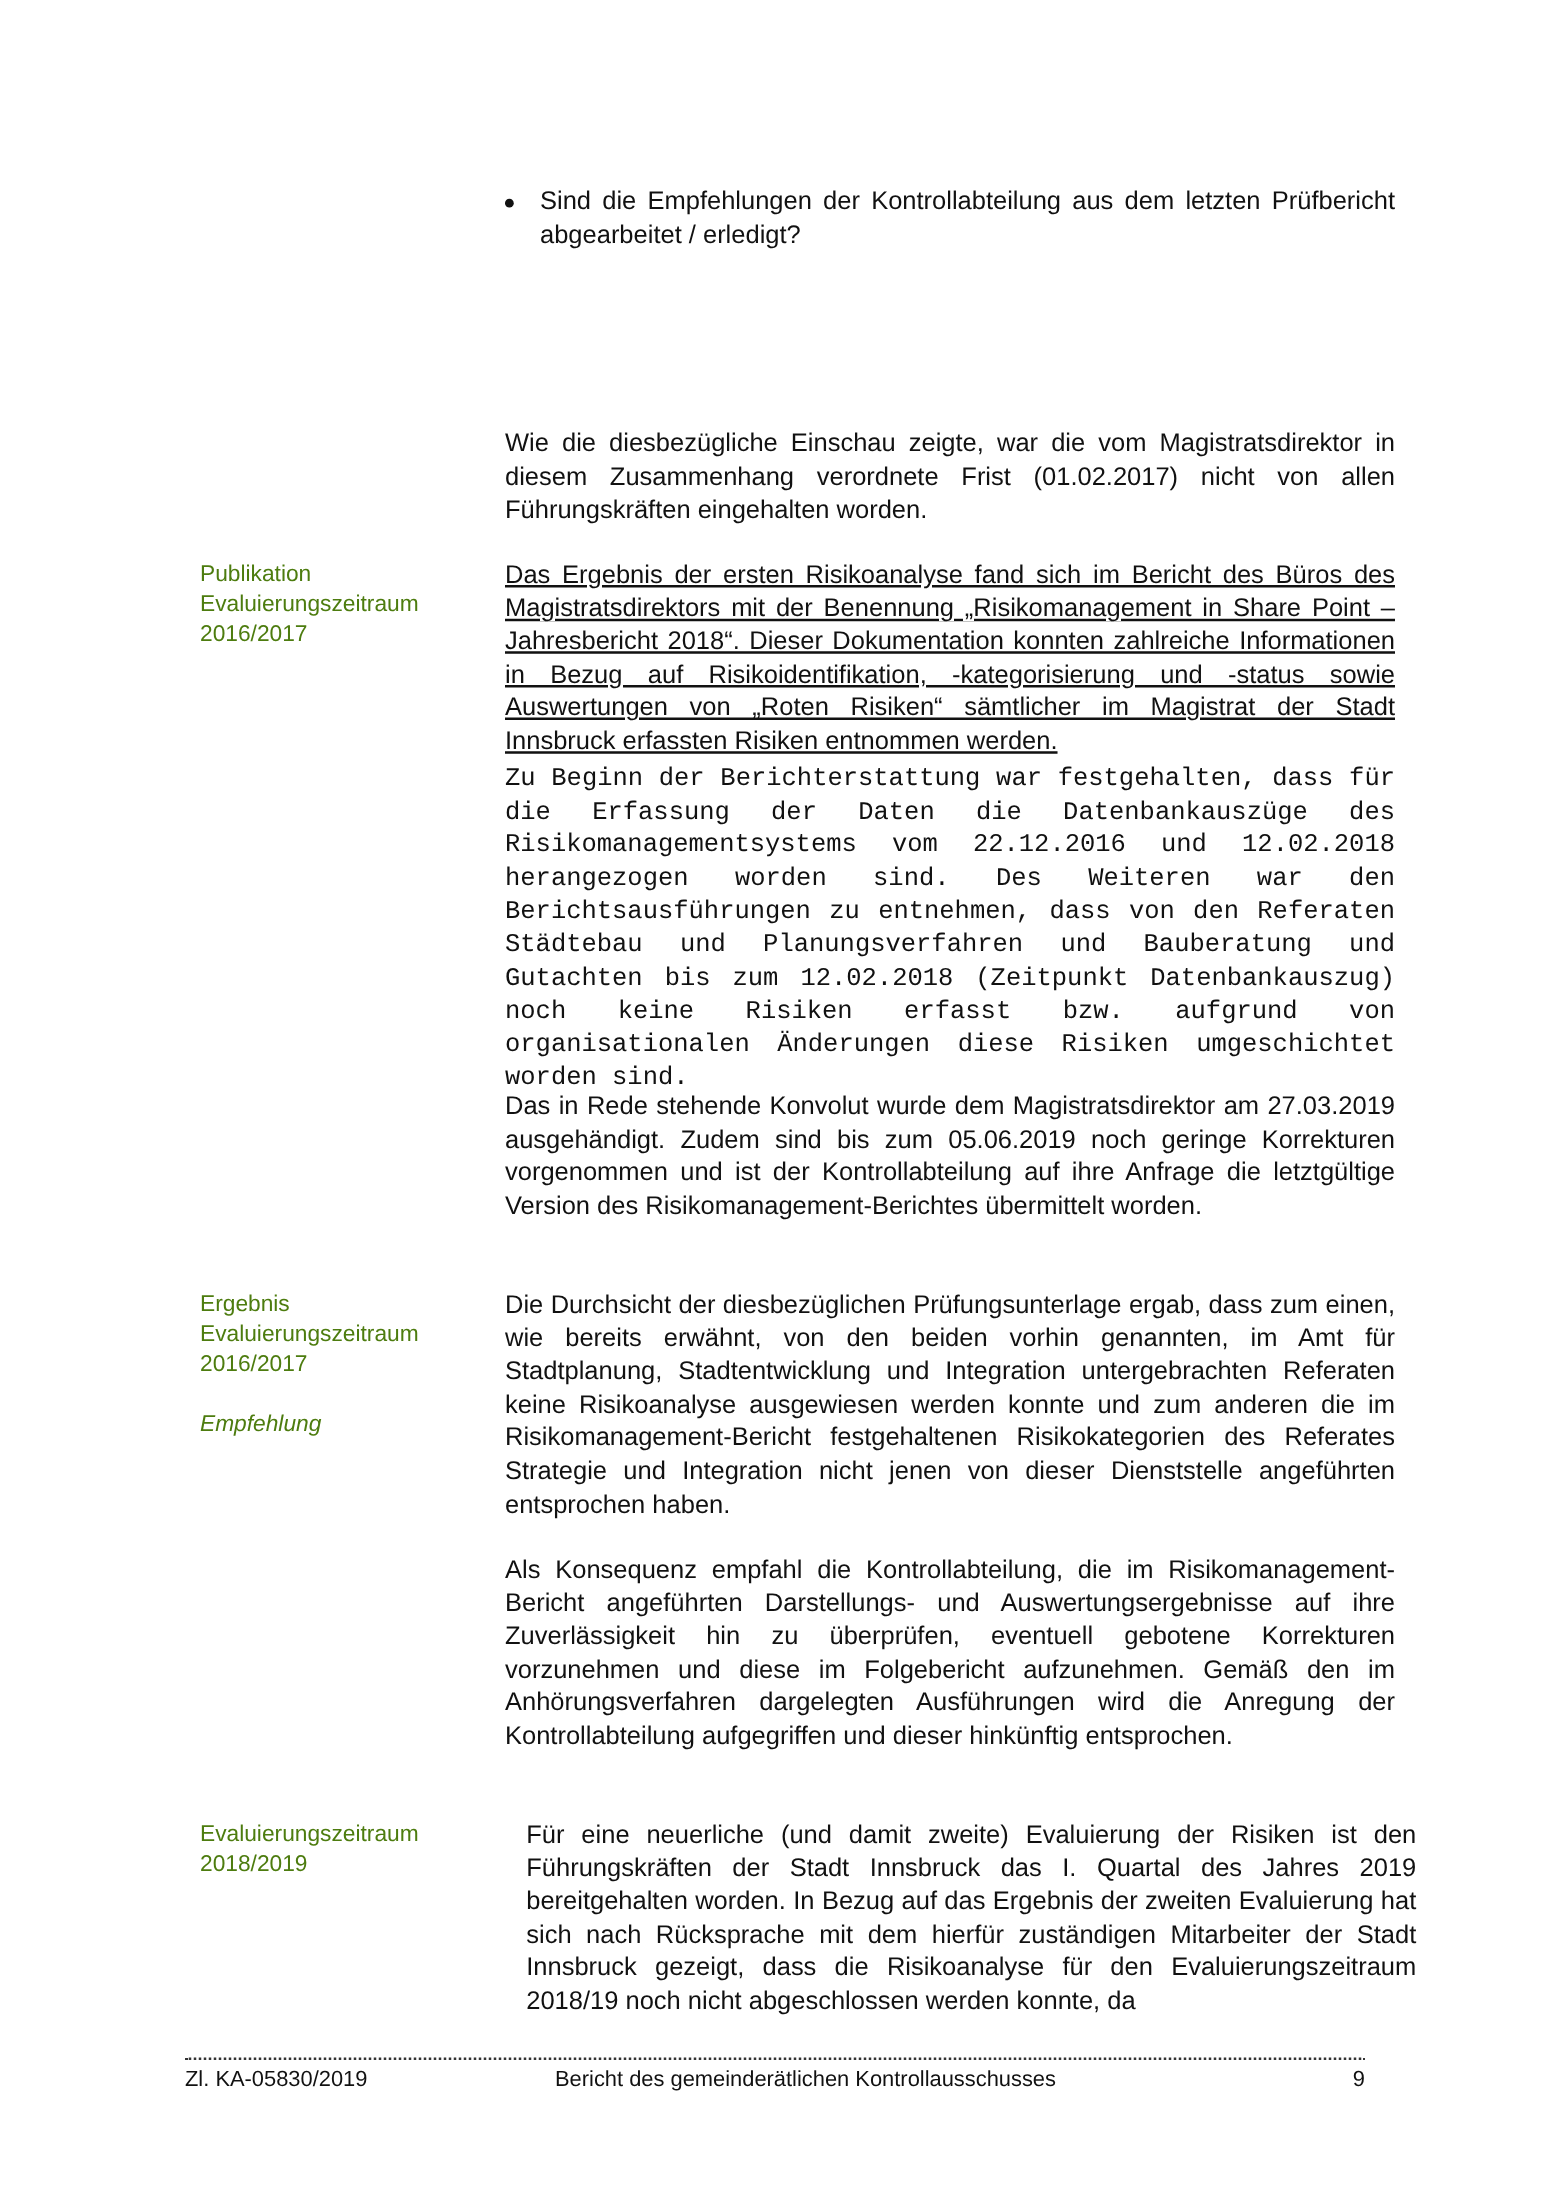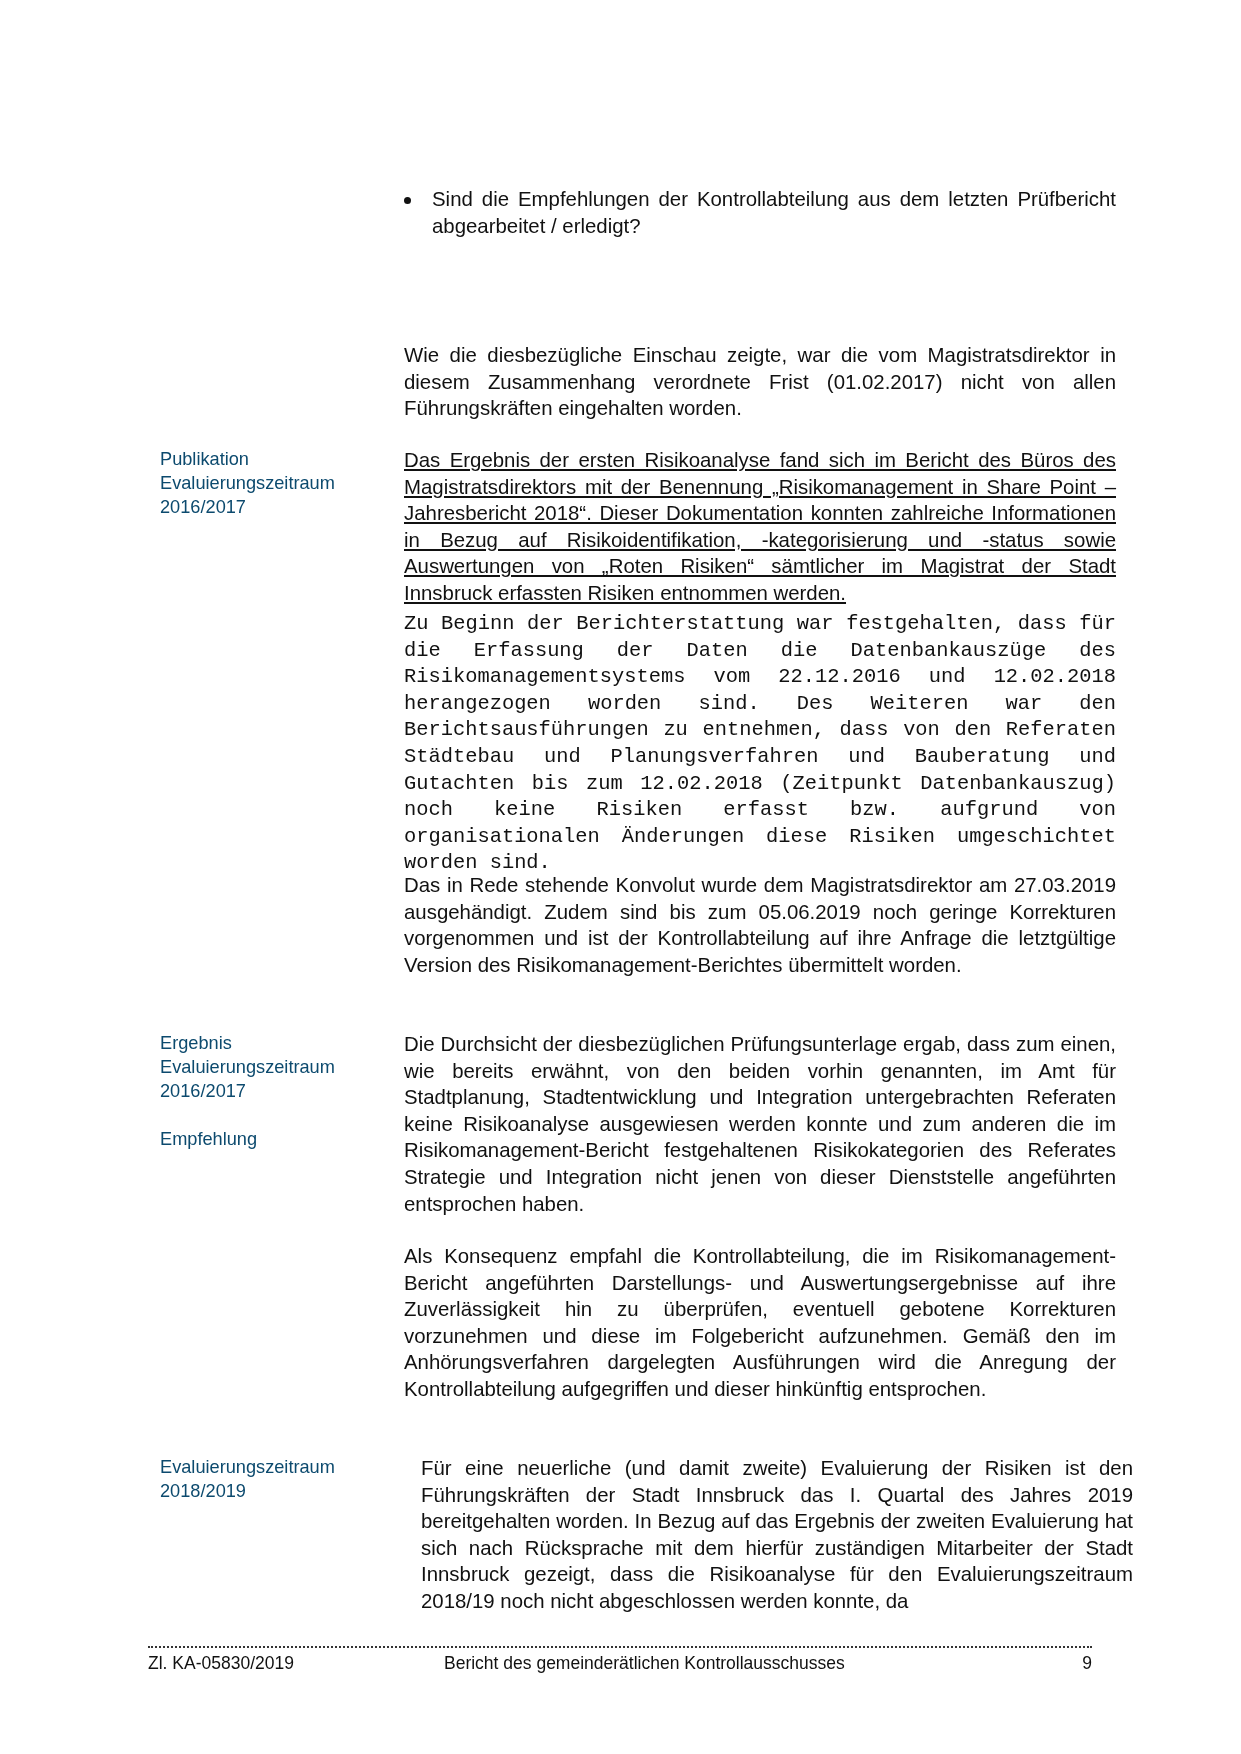--- a/index.html
+++ b/index.html
@@ -1,23 +1,23 @@
 <!DOCTYPE html>
 <html><head>
 <meta charset="utf-8">
 <style>
   html, body { margin: 0; padding: 0; background: #ffffff; }
   body { width: 1241px; height: 1754px; position: relative; overflow: hidden;
          font-family: "Liberation Sans", sans-serif; color: #111111; }
   .main { position: absolute; left: 404px; width: 712px; font-size: 20.4px; line-height: 26.6px; }
   .main p { margin: 0; text-align: justify; }
-  .side { position: absolute; left: 160px; width: 230px; font-size: 18.2px; line-height: 24px; color: #0c4a6e; }
+  .side { position: absolute; left: 160px; width: 230px; font-size: 18.2px; line-height: 24px; color: #4d7c0f; }
   .side div { white-space: nowrap; }
   .bullets { position: absolute; left: 404px; width: 712px; font-size: 20.4px; line-height: 26.6px; margin: 0; padding: 0; list-style: none; }
-  .bullets li { position: relative; padding-left: 28px; text-align: justify; margin-bottom: 10px; margin-top: 38px; }
+  .bullets li { position: relative; padding-left: 28px; text-align: justify; margin-bottom: 10px; }
   .bullets li .dot { position: absolute; left: 0; top: 11px; width: 7px; height: 7px; border-radius: 50%; background: #111; }
   .footer-rule { position: absolute; left: 148px; top: 1646px; width: 944px; height: 0; border-top: 2px dotted #333; }
   .footer { position: absolute; left: 148px; top: 1652px; width: 944px; font-size: 17.5px; line-height: 22px; color: #111; }
   .footer .ref { position: absolute; left: 0; }
   .footer .title { position: absolute; left: 296px; text-align: center; }
   .footer .num { position: absolute; right: 0; }
 </style>
 </head>
 <body>
 
@@ -44,21 +44,21 @@
 
 <div class="main" style="top:872px;">
     <p>Das in Rede stehende Konvolut wurde dem Magistratsdirektor am 27.03.2019 ausgehändigt. Zudem sind bis zum 05.06.2019 noch geringe Korrekturen vorgenommen und ist der Kontrollabteilung auf ihre Anfrage die letztgültige Version des Risikomanagement-Berichtes übermittelt worden.</p>
   </div>
 
 <div class="side" style="top:1031px;">
   <div>Ergebnis</div>
   <div>Evaluierungszeitraum</div>
   <div>2016/2017</div>
 </div>
-<div class="side" style="top:1127px;">
+<div class="side" style="top:1127px;font-style:italic;">
   <div>Empfehlung</div>
 </div>
 <div class="main" style="top:1031px;">
     <p>Die Durchsicht der diesbezüglichen Prüfungsunterlage ergab, dass zum einen, wie bereits erwähnt, von den beiden vorhin genannten, im Amt für Stadtplanung, Stadtentwicklung und Integration untergebrachten Referaten keine Risikoanalyse ausgewiesen werden konnte und zum anderen die im Risikomanagement-Bericht festgehaltenen Risikokategorien des Referates Strategie und Integration nicht jenen von dieser Dienststelle angeführten entsprochen haben.</p>
   </div>
 
 <div class="main" style="top:1243px;">
     <p>Als Konsequenz empfahl die Kontrollabteilung, die im Risikomanagement-Bericht angeführten Darstellungs- und Auswertungsergebnisse auf ihre Zuverlässigkeit hin zu überprüfen, eventuell gebotene Korrekturen vorzunehmen und diese im Folgebericht aufzunehmen. Gemäß den im Anhörungsverfahren dargelegten Ausführungen wird die Anregung der Kontrollabteilung aufgegriffen und dieser hinkünftig entsprochen.</p>
   </div>
 

